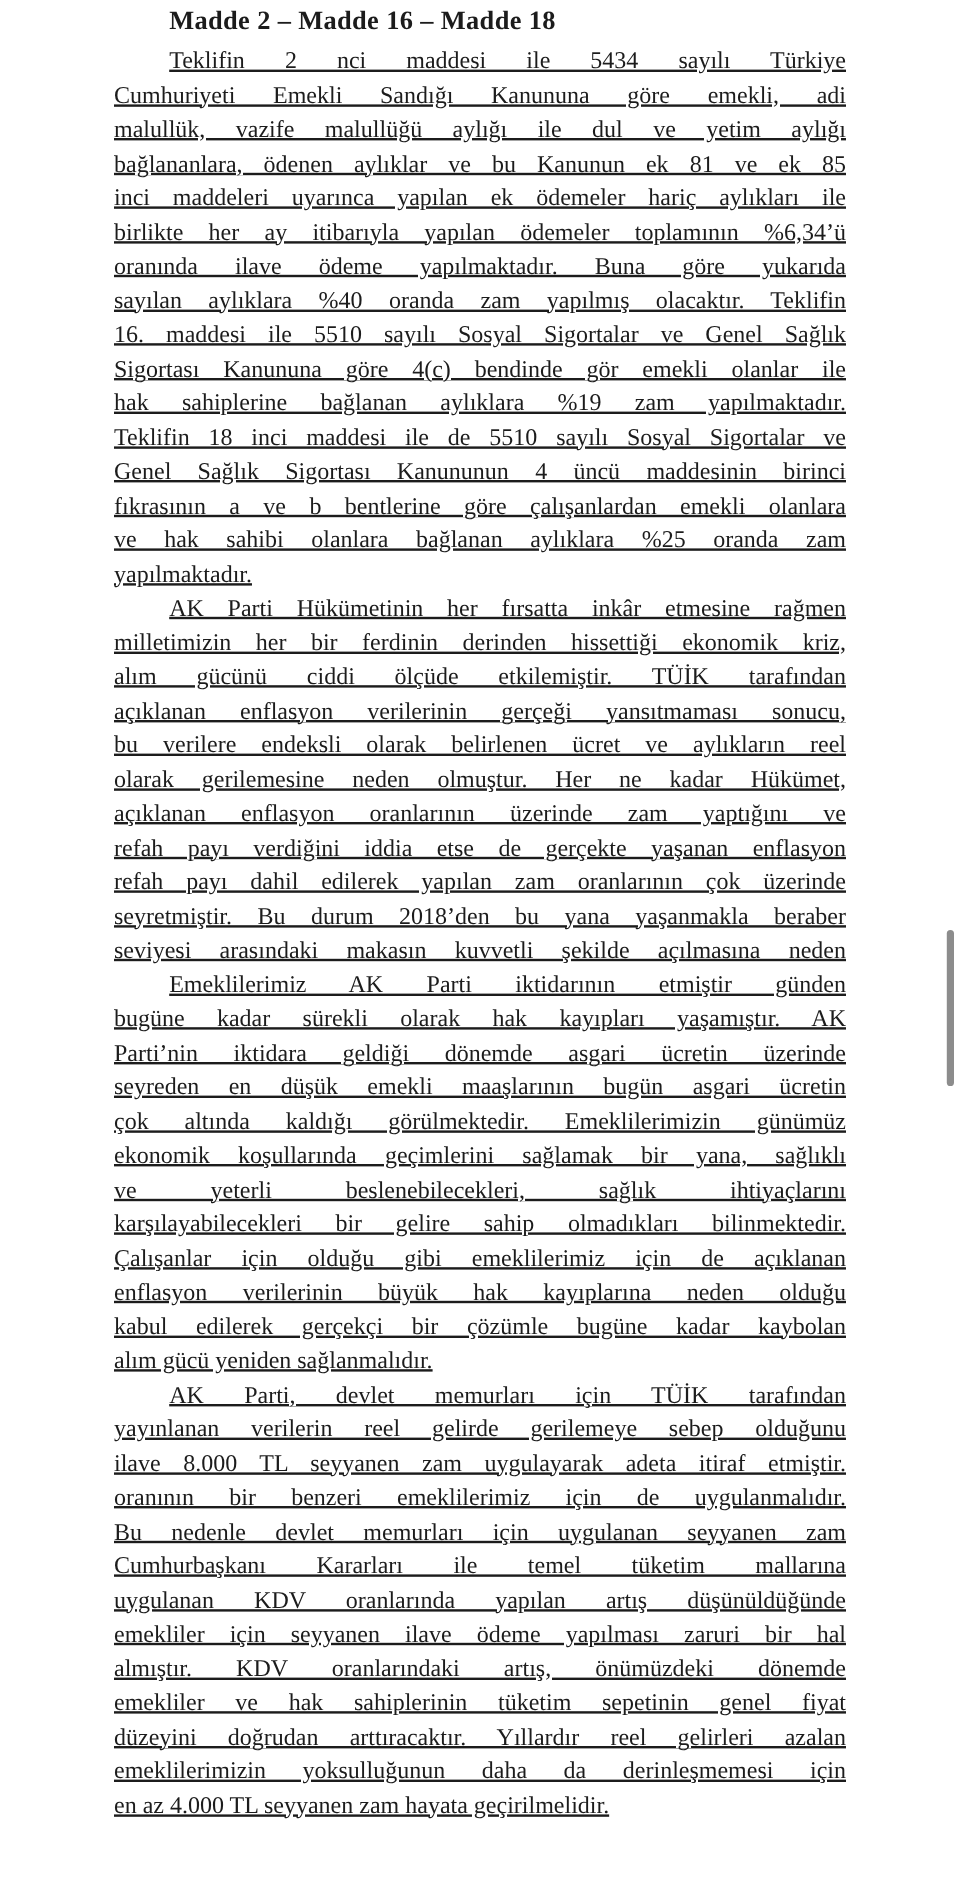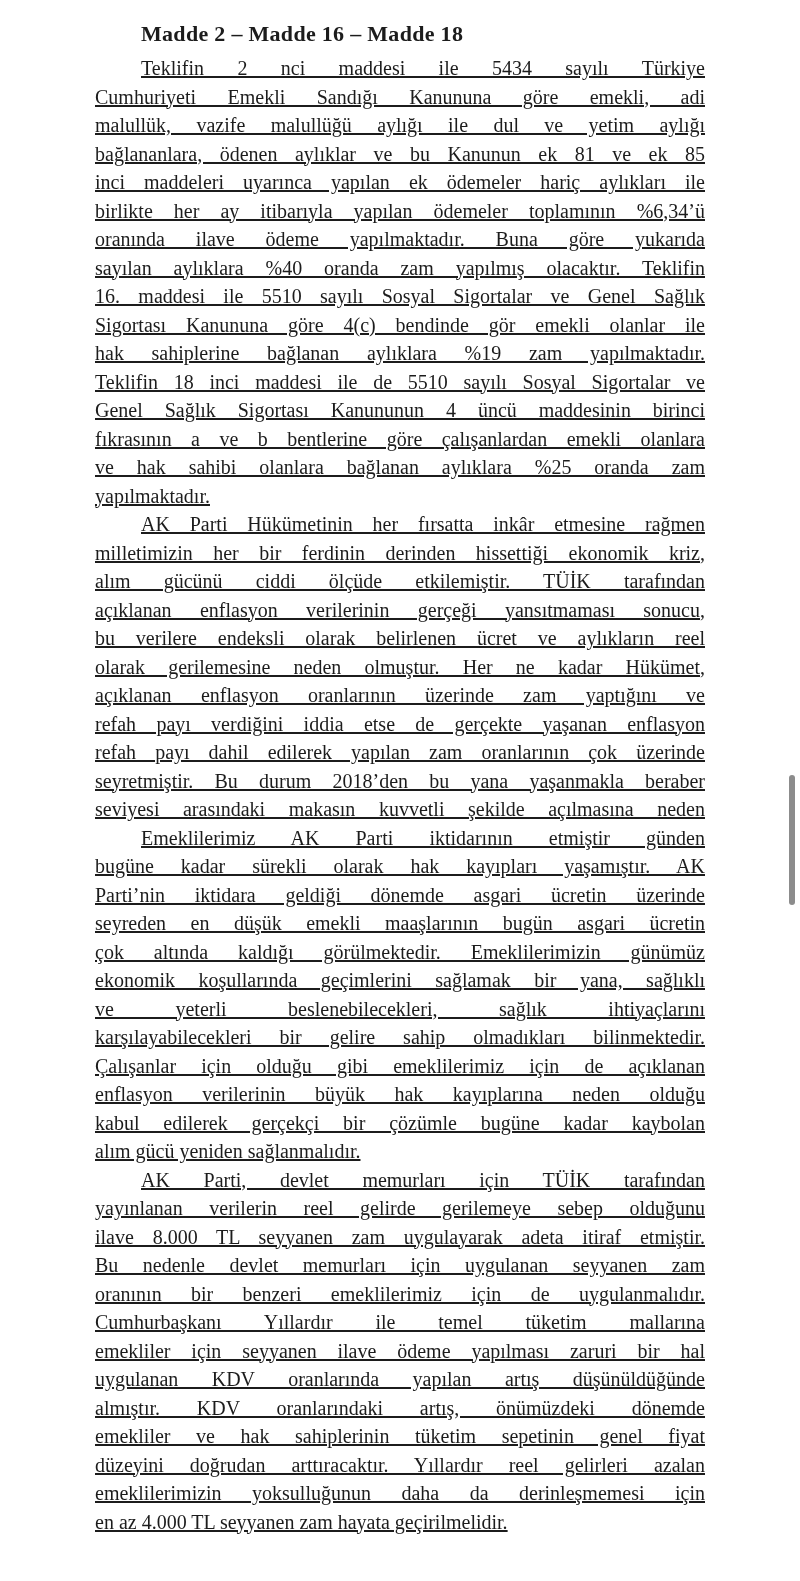--- a/index.html
+++ b/index.html
@@ -11,21 +11,21 @@
     height: 1581px;
     background: #ffffff;
     position: relative;
     overflow: hidden;
     font-family: "Liberation Serif", serif;
     color: #1c1c1c;
   }
   .page {
     position: absolute;
     left: 95px;
-    top: 20px;
+    top: 3px;
     width: 610px;
   }
   .title {
     font-size: 22px;
     font-weight: bold;
     line-height: 28px;
     margin: 0 0 6px 0;
     padding-left: 46px;
     letter-spacing: 0.3px;
   }
@@ -101,25 +101,25 @@
       <div class="line">ekonomik koşullarında geçimlerini sağlamak bir yana, sağlıklı</div>
       <div class="line">ve yeterli beslenebilecekleri, sağlık ihtiyaçlarını</div>
       <div class="line">karşılayabilecekleri bir gelire sahip olmadıkları bilinmektedir.</div>
       <div class="line">Çalışanlar için olduğu gibi emeklilerimiz için de açıklanan</div>
       <div class="line">enflasyon verilerinin büyük hak kayıplarına neden olduğu</div>
       <div class="line">kabul edilerek gerçekçi bir çözümle bugüne kadar kaybolan</div>
       <div class="line last">alım gücü yeniden sağlanmalıdır.</div>
       <div class="line first">AK Parti, devlet memurları için TÜİK tarafından</div>
       <div class="line">yayınlanan verilerin reel gelirde gerilemeye sebep olduğunu</div>
       <div class="line">ilave 8.000 TL seyyanen zam uygulayarak adeta itiraf etmiştir.</div>
+      <div class="line">oranının bir benzeri emeklilerimiz için de uygulanmalıdır.</div>
       <div class="line">Bu nedenle devlet memurları için uygulanan seyyanen zam</div>
-      <div class="line">oranının bir benzeri emeklilerimiz için de uygulanmalıdır.</div>
-      <div class="line">Cumhurbaşkanı Yıllardır ile temel tüketim mallarına</div>
+      <div class="line">Cumhurbaşkanı Kararları ile temel tüketim mallarına</div>
+      <div class="line">uygulanan KDV oranlarında yapılan artış düşünüldüğünde</div>
       <div class="line">emekliler için seyyanen ilave ödeme yapılması zaruri bir hal</div>
-      <div class="line">uygulanan KDV oranlarında yapılan artış düşünüldüğünde</div>
       <div class="line">almıştır. KDV oranlarındaki artış, önümüzdeki dönemde</div>
       <div class="line">emekliler ve hak sahiplerinin tüketim sepetinin genel fiyat</div>
       <div class="line">düzeyini doğrudan arttıracaktır. Yıllardır reel gelirleri azalan</div>
       <div class="line">emeklilerimizin yoksulluğunun daha da derinleşmemesi için</div>
       <div class="line last">en az 4.000 TL seyyanen zam hayata geçirilmelidir.</div>
     </div>
 </div>
 
 <div class="scrollbar-thumb" id="scrollbar-thumb" style="background: rgb(140, 140, 140);"></div>
 

